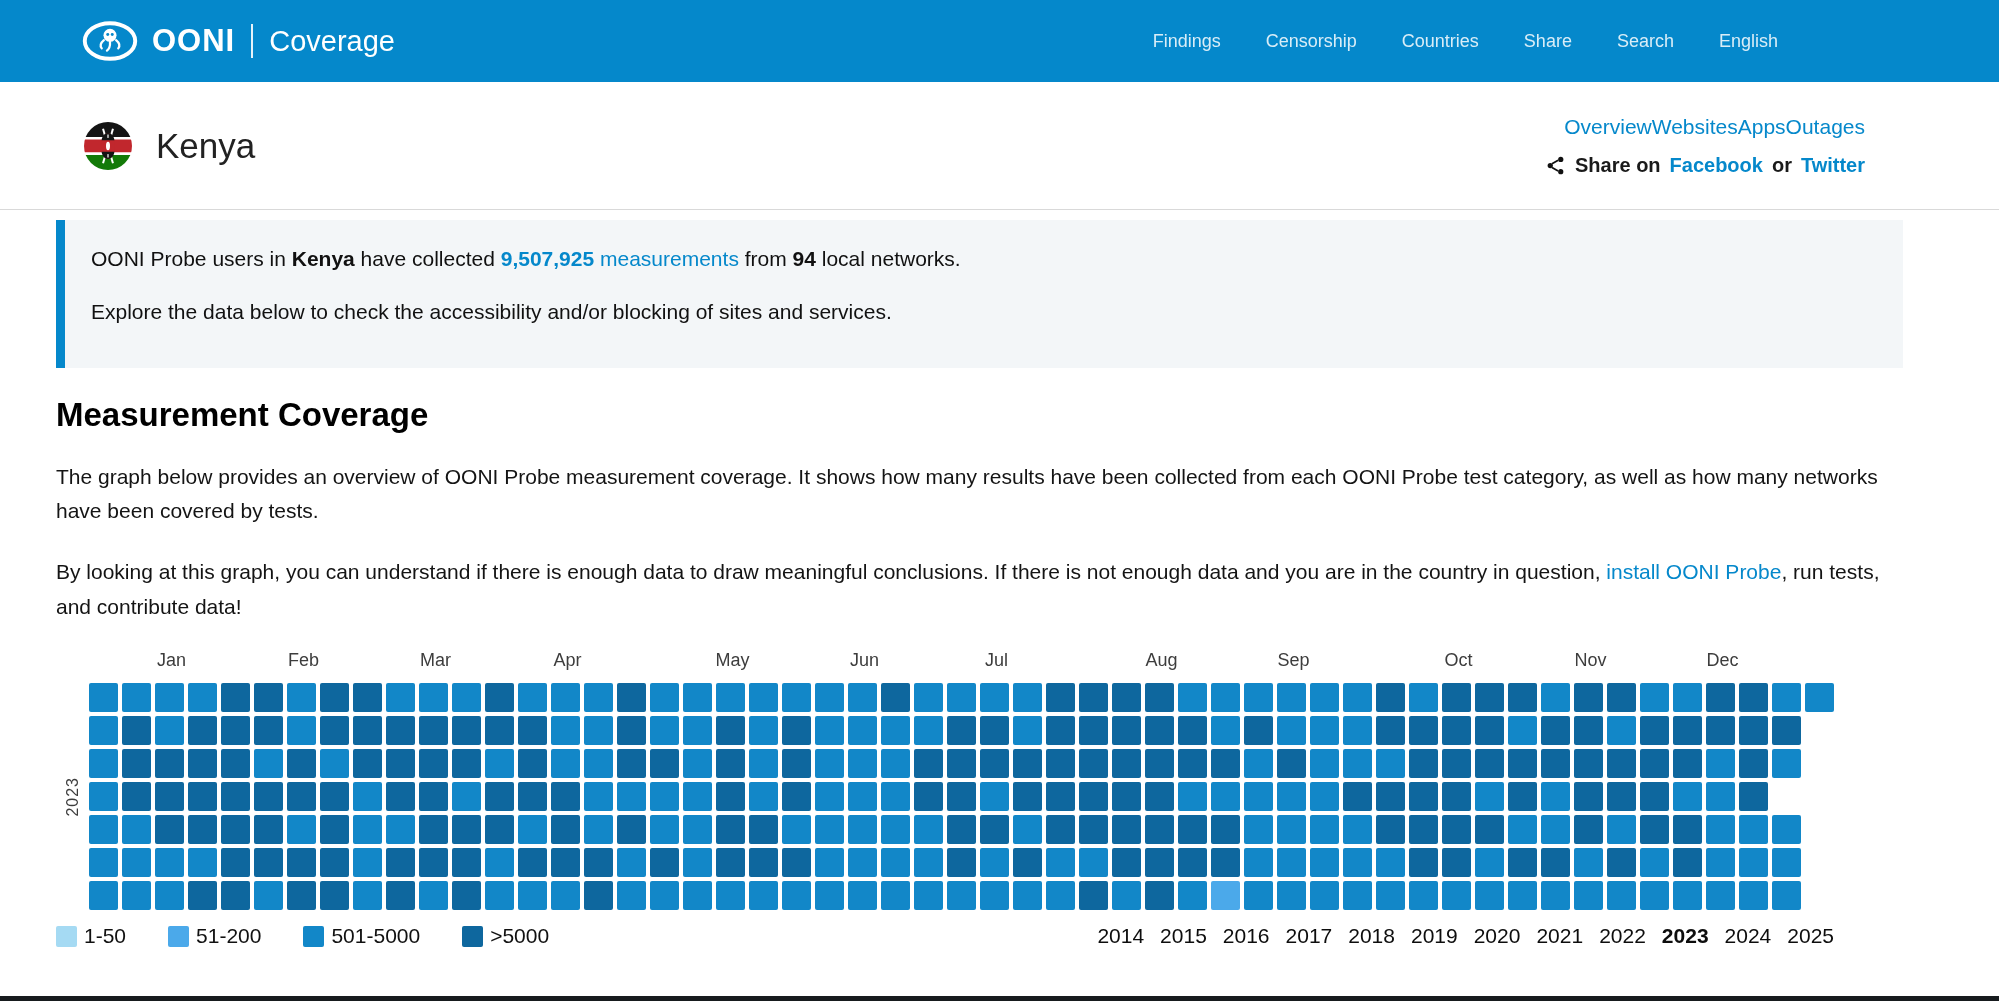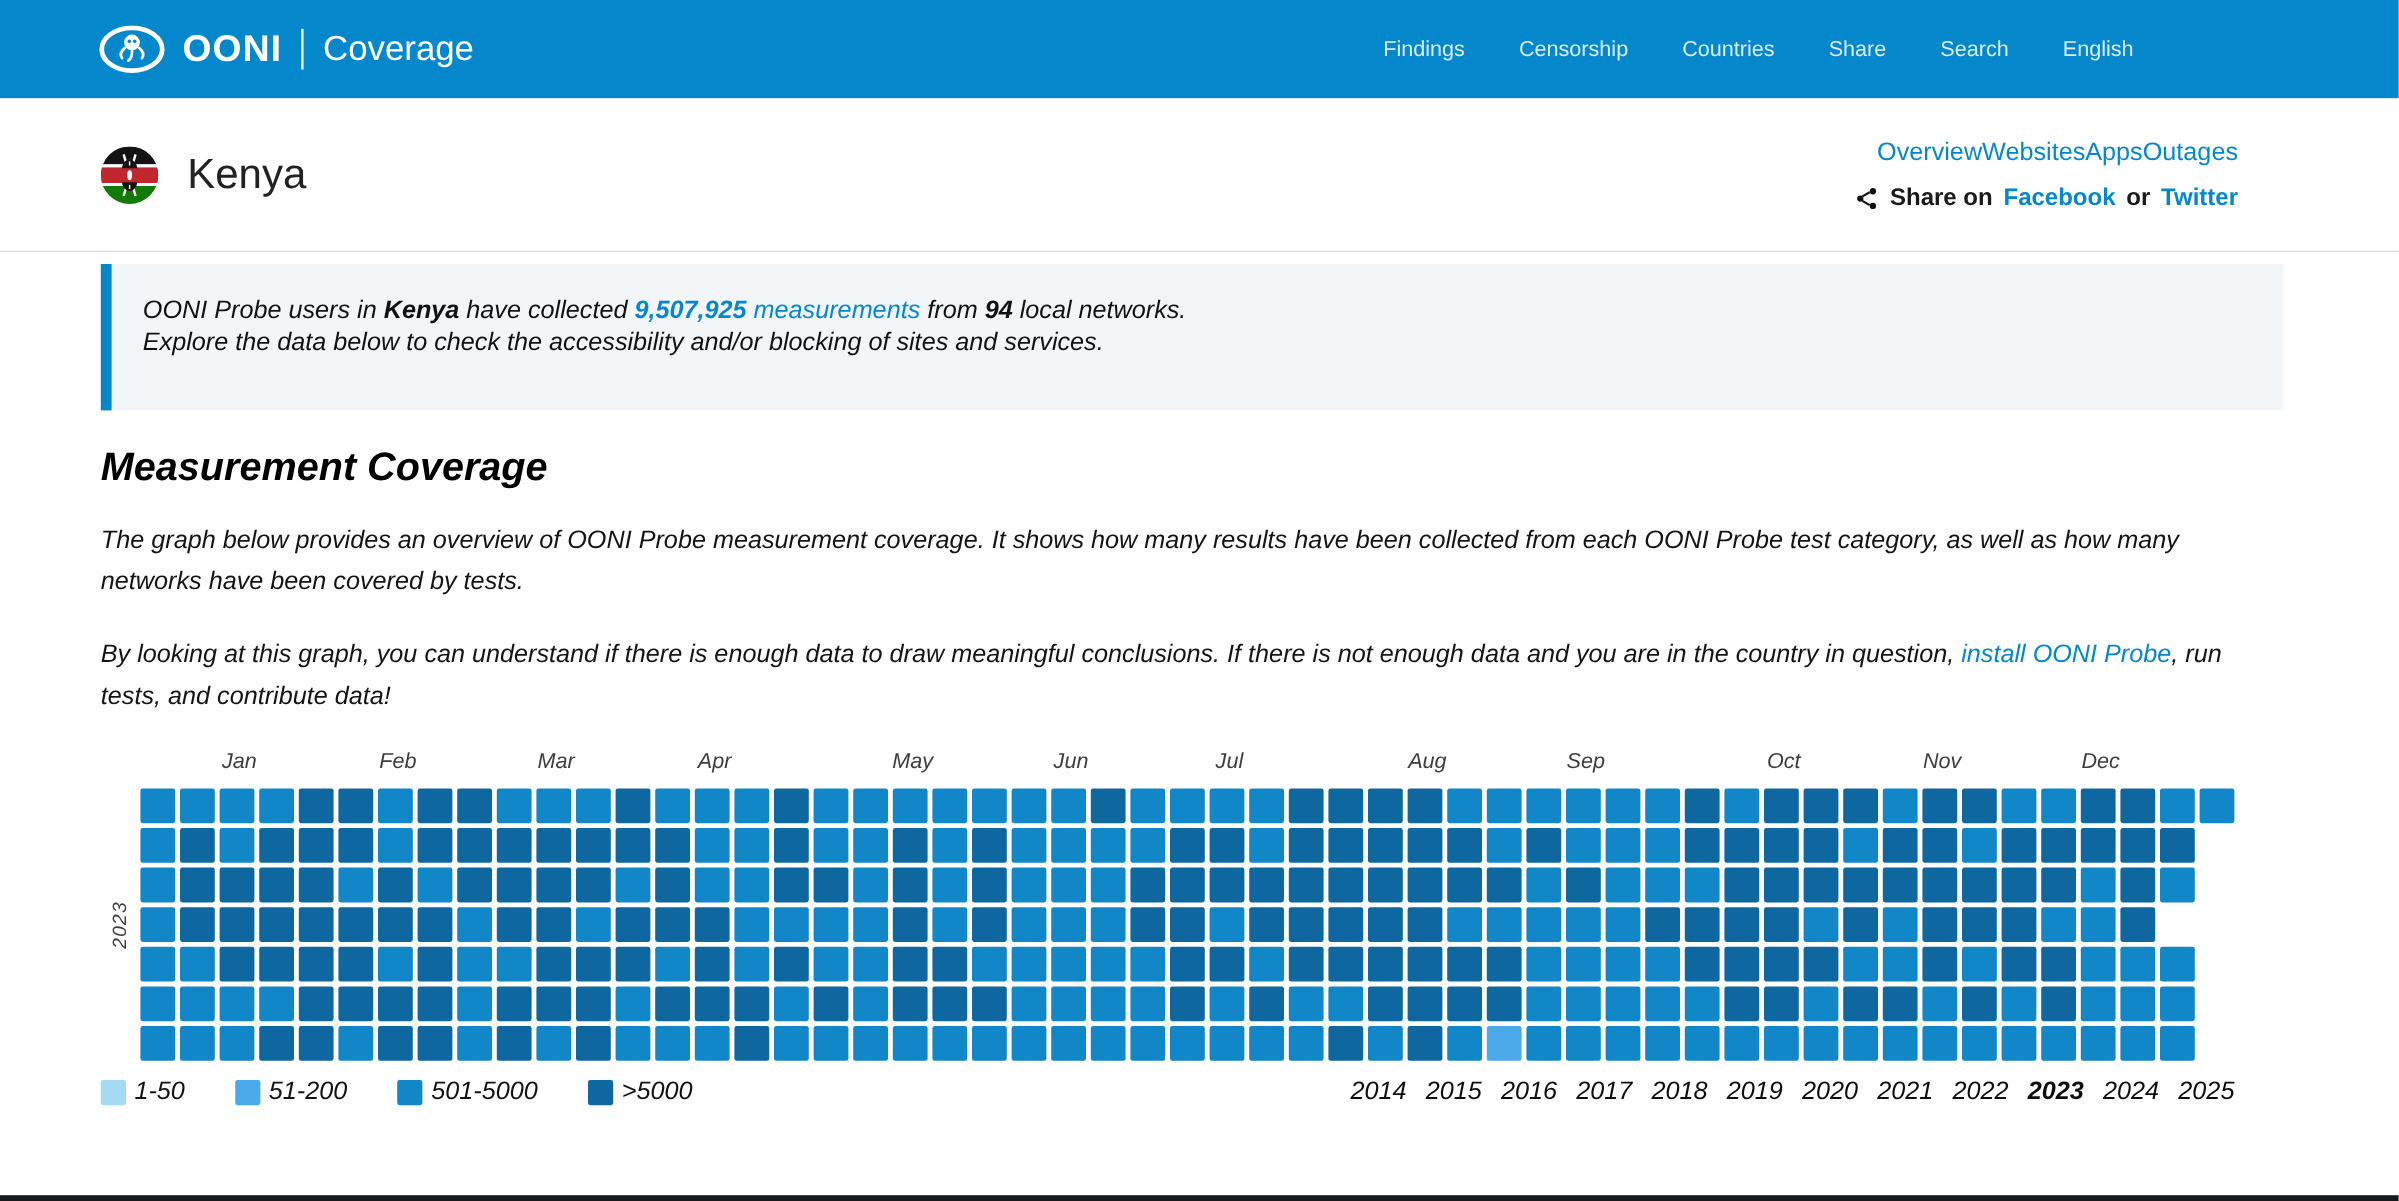--- a/index.html
+++ b/index.html
@@ -29,26 +29,26 @@
   }
   .country-id { display:flex; align-items:center; gap:24px; }
   .country-name { font-size:35px; color:#222; }
   .country-right { margin-left:auto; display:flex; flex-direction:column; align-items:flex-end; gap:15px; }
   .country-nav { display:flex; }
   .country-nav a { color:#0588cb; font-size:21px; }
   .share-row { display:flex; align-items:center; gap:9px; font-size:20px; font-weight:600; color:#1a1a1a; }
   .share-row a { color:#0588cb; }
 
   
-  .content { padding:0 96px 0 84px;font-style:italic; }
+  .content { padding:0 96px 0 56px; }
   .info-box {
     margin-top:10px; background:#f3f6f8; border-left:9px solid #0588cb;
     padding:25px 30px 42px 26px; font-size:21px; line-height:1.3; color:#111;
   }
-  .info-line2 { }
+  .info-line2 { margin-top:26px; }
   .info-box b { font-weight:bold; }
   .info-box a { color:#0588cb; }
   .info-box a b { color:#0588cb; }
 
   h2.section-title { margin:28px 0 0; font-size:33px; font-weight:bold; color:#000; }
   p.body-text { margin:26px 0 0; font-size:21px; line-height:1.65; color:#141414; }
   p.body-text a { color:#0588cb; }
 
   
   .chart { margin-top:26px; }

